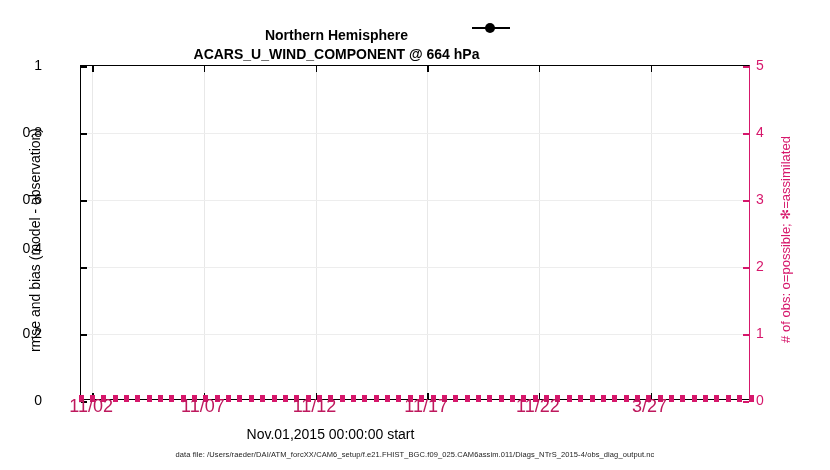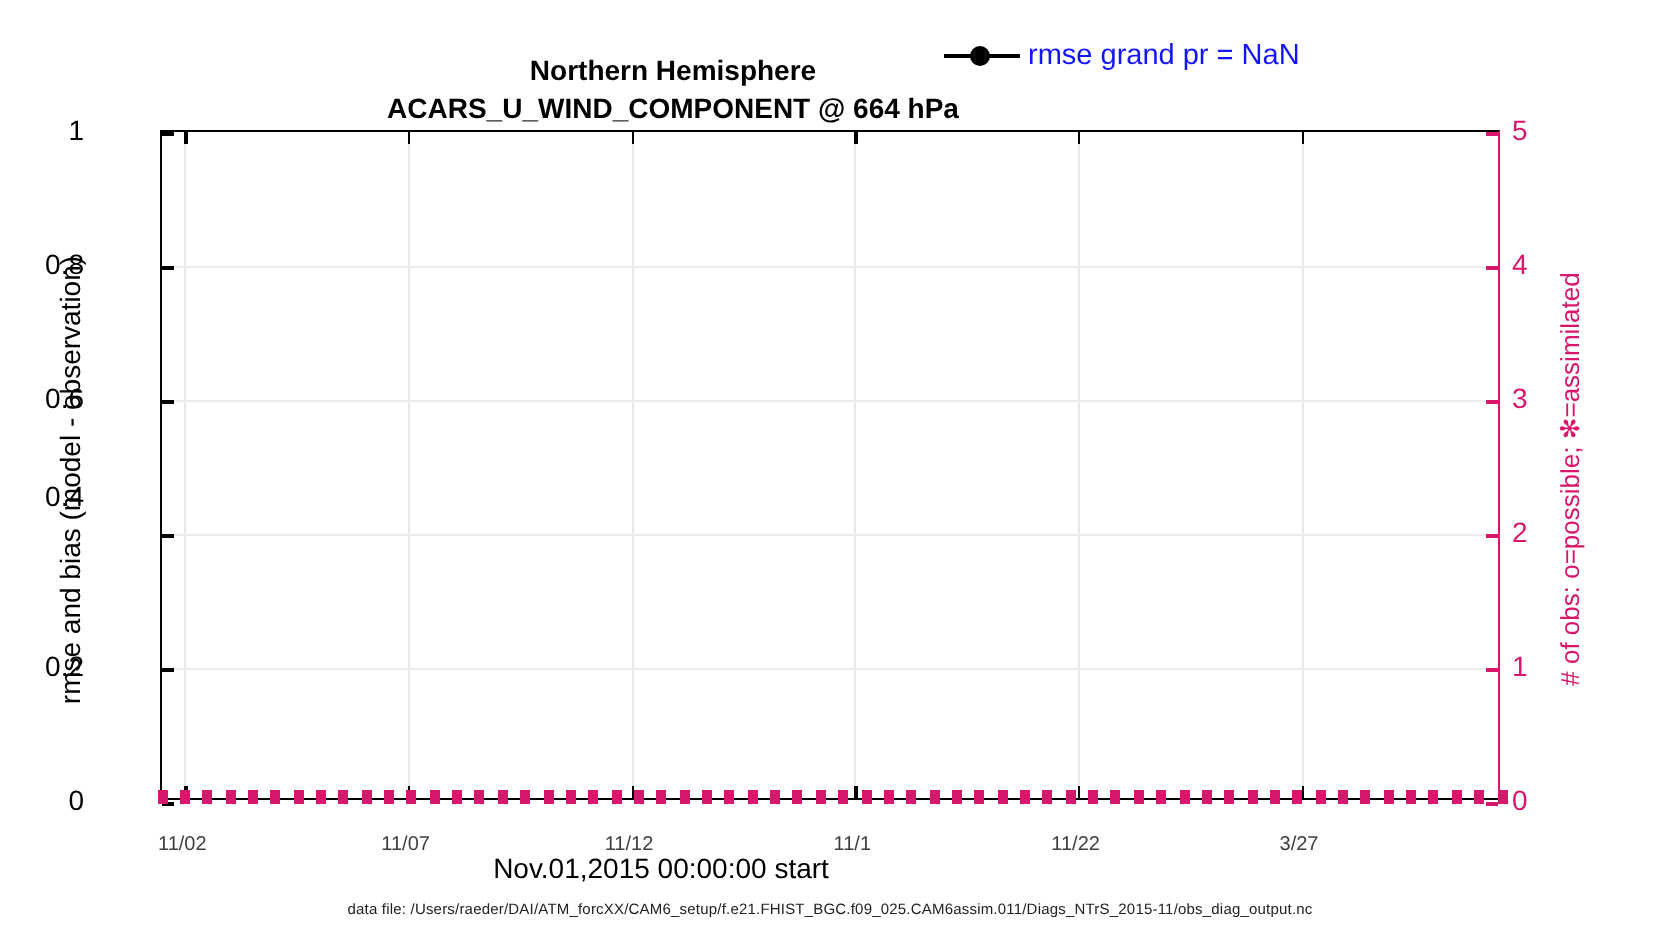--- a/index.html
+++ b/index.html
@@ -109,23 +109,23 @@
     position: absolute;
     left: 756px;
     font-size: 14px;
     color: #d6176b;
     text-align: left;
     white-space: nowrap;
     transform: translateY(-50%);
   }
   .xlabel-tick {
     position: absolute;
-    top: 417px;
-    font-size: 10px;
-    color: #404040;
+    top: 396px;
+    font-size: 18px;
+    color: #be185d;
     white-space: nowrap;
     transform: translateX(-50%);
   }
 
   
   #y-axis-title {
     position: absolute;
     left: -165px;
     top: 232px;
     width: 400px;
@@ -247,21 +247,20 @@
   <div class="title-line">Northern Hemisphere</div>
   <div class="title-line">ACARS_U_WIND_COMPONENT @ 664 hPa</div>
 </div>
 
 <div id="legend">
   <div class="legend-row">
     <span class="legend-symbol">
       <span class="lsline" id="lsline0" style="background: rgb(0, 0, 0);"></span>
         <span class="lsdot" id="lsdot0" style="background: rgb(0, 0, 0);"></span>
     </span>
-    <span class="legend-text">rmse grand pr = NaN</span>
   </div>
 </div>
 
 <div id="plot-area">
   <div id="gridlines">
       <div class="vgrid" style="left: 11.1667px;"></div>
       <div class="vgrid" style="left: 122.833px;"></div>
       <div class="vgrid" style="left: 234.5px;"></div>
       <div class="vgrid" style="left: 346.167px;"></div>
       <div class="vgrid" style="left: 457.833px;"></div>
@@ -370,22 +369,22 @@
     <div class="ylabel-left" style="top: 65px;">1</div>
     <div class="ylabel-right" style="top: 400px;">0</div>
     <div class="ylabel-right" style="top: 333px;">1</div>
     <div class="ylabel-right" style="top: 266px;">2</div>
     <div class="ylabel-right" style="top: 199px;">3</div>
     <div class="ylabel-right" style="top: 132px;">4</div>
     <div class="ylabel-right" style="top: 65px;">5</div>
     <div class="xlabel-tick" style="left: 91.1667px;">11/02</div>
     <div class="xlabel-tick" style="left: 202.833px;">11/07</div>
     <div class="xlabel-tick" style="left: 314.5px;">11/12</div>
-    <div class="xlabel-tick" style="left: 426.167px;">11/1</div>
+    <div class="xlabel-tick" style="left: 426.167px;">11/17</div>
     <div class="xlabel-tick" style="left: 537.833px;">11/22</div>
     <div class="xlabel-tick" style="left: 649.5px;">3/27</div>
   </div>
 
 <div id="y-axis-title">rmse and bias (model - observation)</div>
 <div id="y-axis-title-right"># of obs: o=possible; ✻=assimilated</div>
 <div id="x-axis-title">Nov.01,2015 00:00:00 start</div>
 
-<div id="footer">data file: /Users/raeder/DAI/ATM_forcXX/CAM6_setup/f.e21.FHIST_BGC.f09_025.CAM6assim.011/Diags_NTrS_2015-11/obs_diag_output.nc</div>
+<div id="footer">data file: /Users/raeder/DAI/ATM_forcXX/CAM6_setup/f.e21.FHIST_BGC.f09_025.CAM6assim.011/Diags_NTrS_2015-4/obs_diag_output.nc</div>
 
 </body></html>

